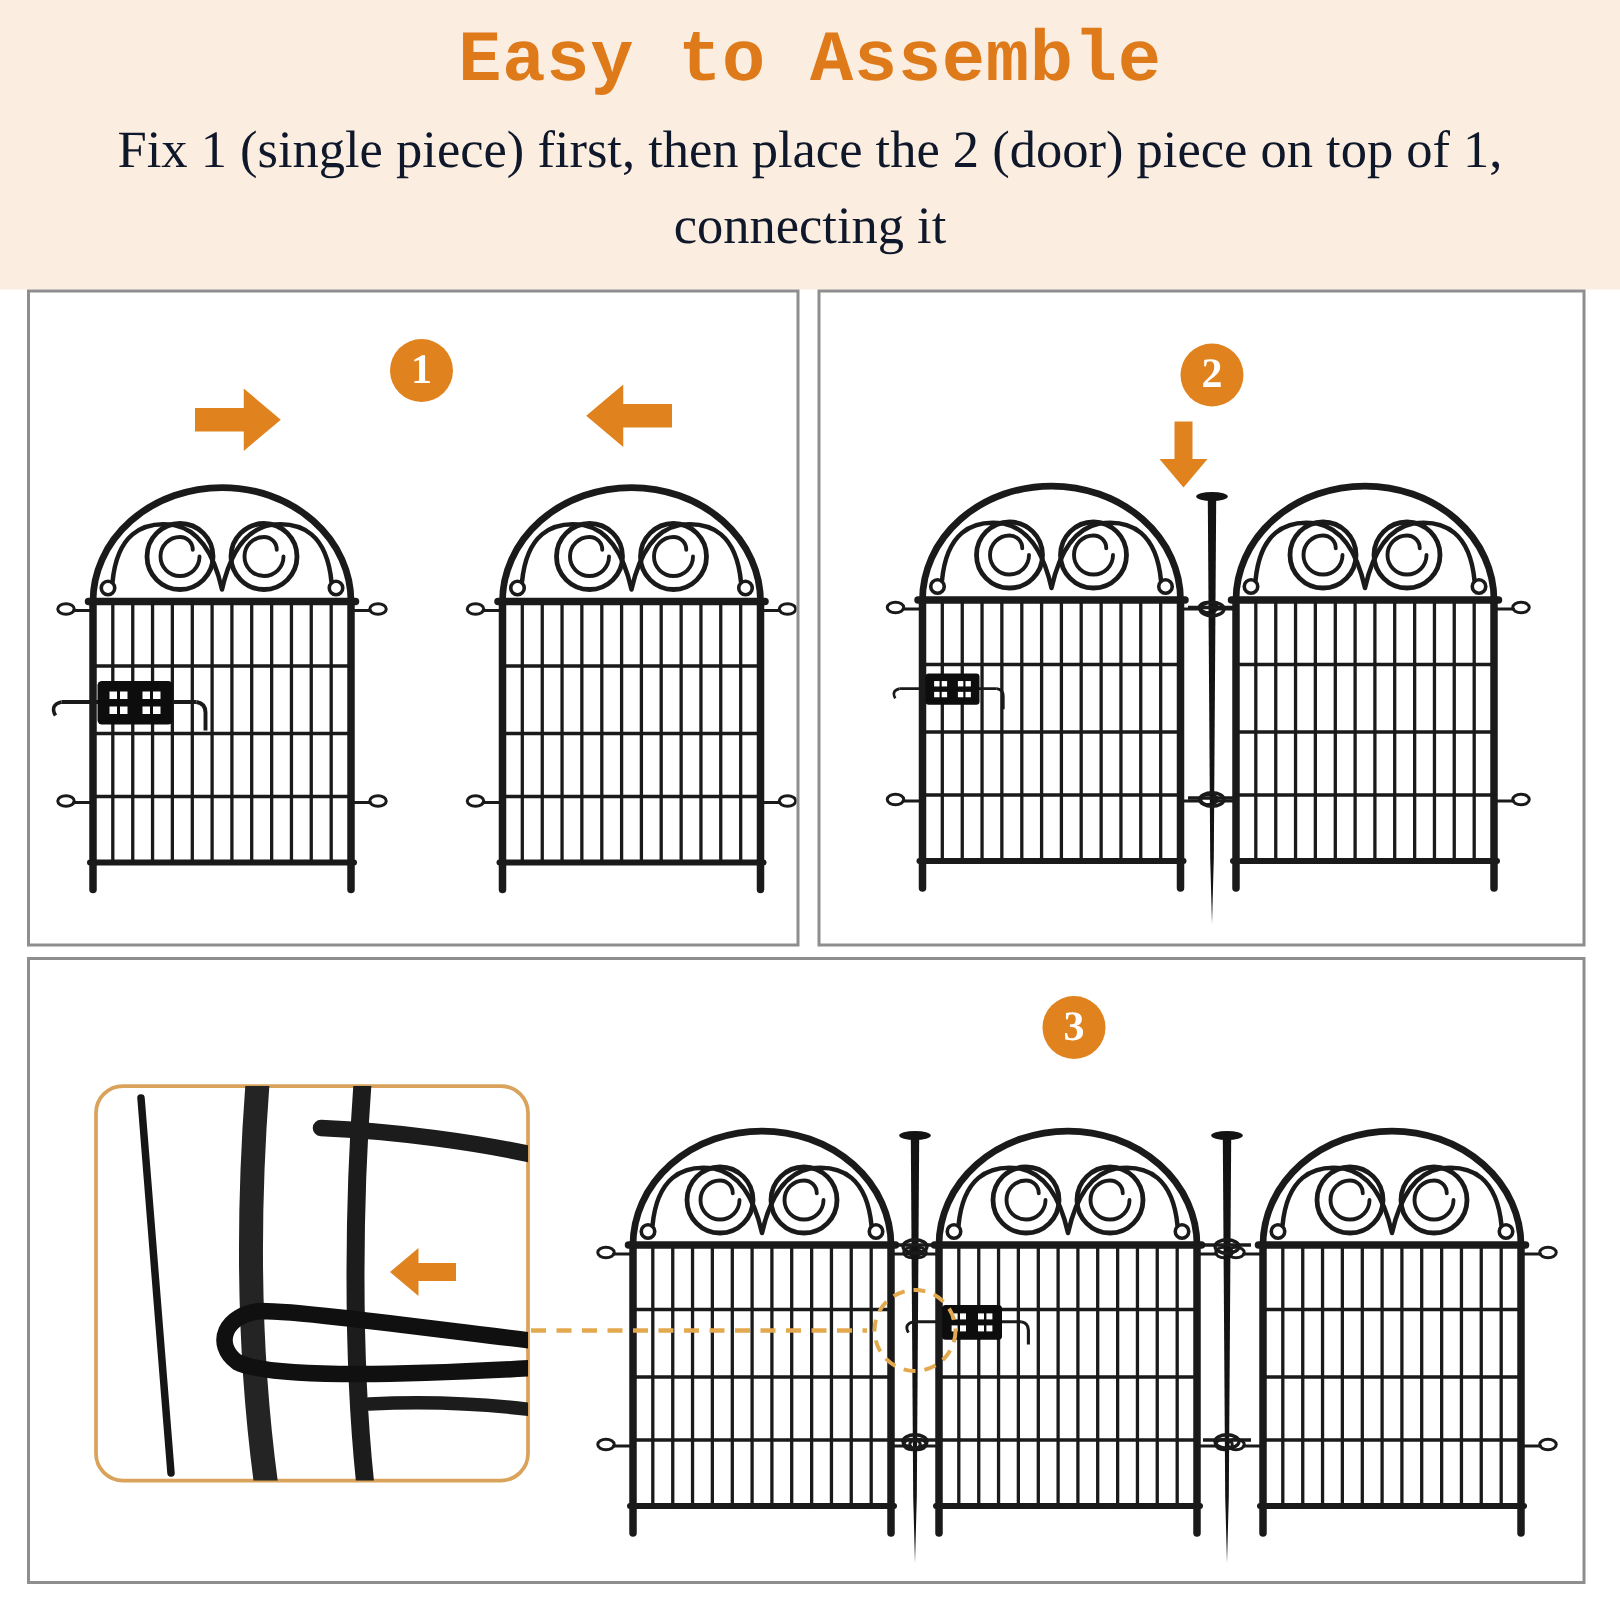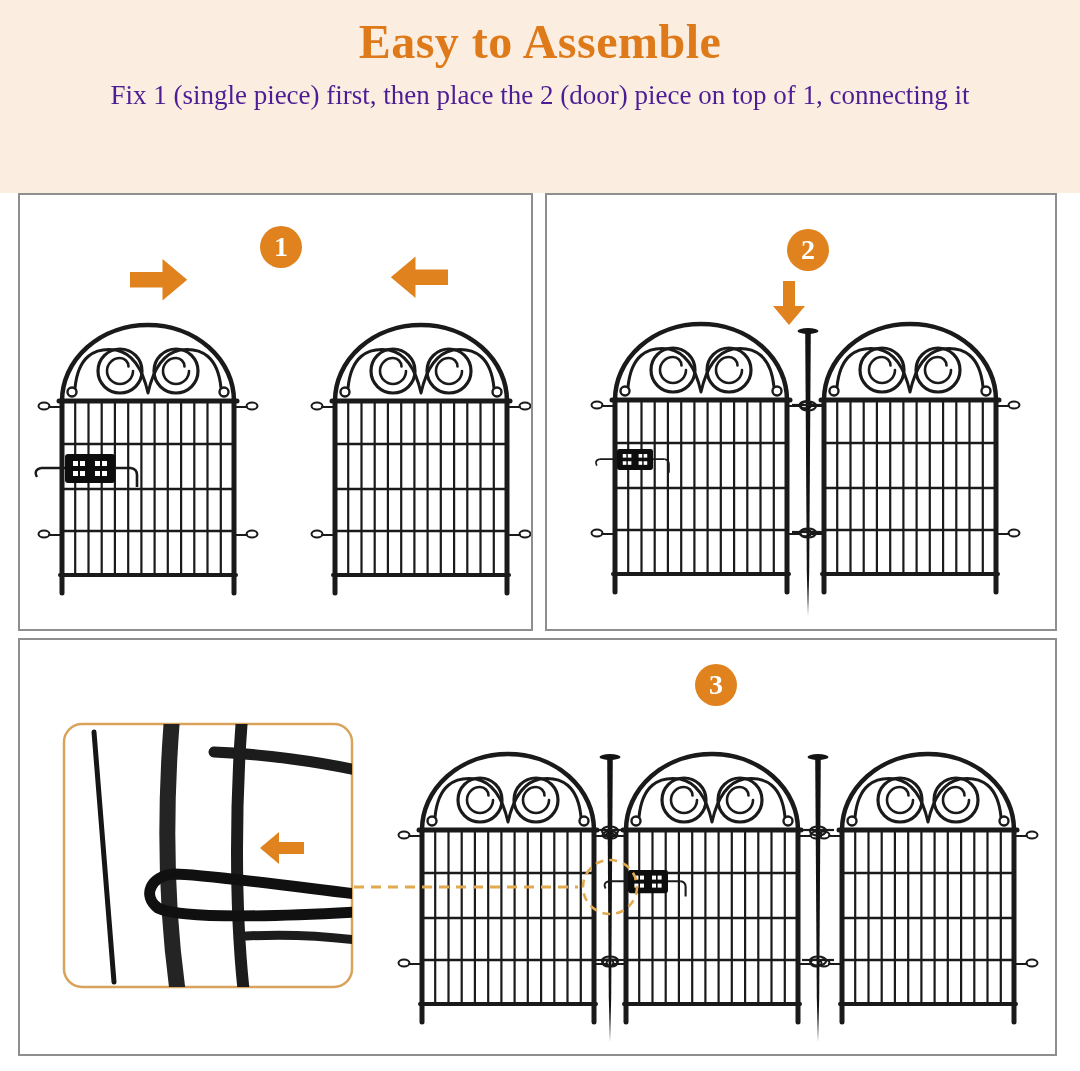--- a/index.html
+++ b/index.html
@@ -7,24 +7,24 @@
     width:1080px;height:1071px;position:relative;overflow:hidden;
     background:#ffffff;
     font-family:"Liberation Serif","DejaVu Serif",serif;
   }
   .header-band{
     position:absolute;left:0;top:0;width:1080px;height:193px;
     background:#FBEEE0;
   }
   header{position:absolute;left:0;top:0;width:1080px;text-align:center;z-index:1;}
   h1.title{
-    margin:14px 0 0;font-size:48px;font-weight:bold;color:#DE7A1A;letter-spacing:0.5px;
+    margin:14px 0 0;font-size:48px;font-weight:bold;color:#DE7A1A;letter-spacing:0.5px;font-family:Liberation Mono, monospace;
   }
   p.sub{
-    margin:7px 16px 0;font-size:27px;color:#4c1d95;line-height:1.45;
+    margin:7px 16px 0;font-size:35px;color:#0f172a;line-height:1.45;
   }
   .panel{
     position:absolute;background:#ffffff;border:2px solid #8e8e8e;box-sizing:border-box;
   }
   .p1{left:18px;top:193px;width:515px;height:438px;}
   .p2{left:545px;top:193px;width:512px;height:438px;}
   .p3{left:18px;top:638px;width:1039px;height:418px;}
   svg.scene{position:absolute;left:0;top:0;width:100%;height:100%;display:block;}
   .badge{
     position:absolute;width:42px;height:42px;border-radius:50%;

